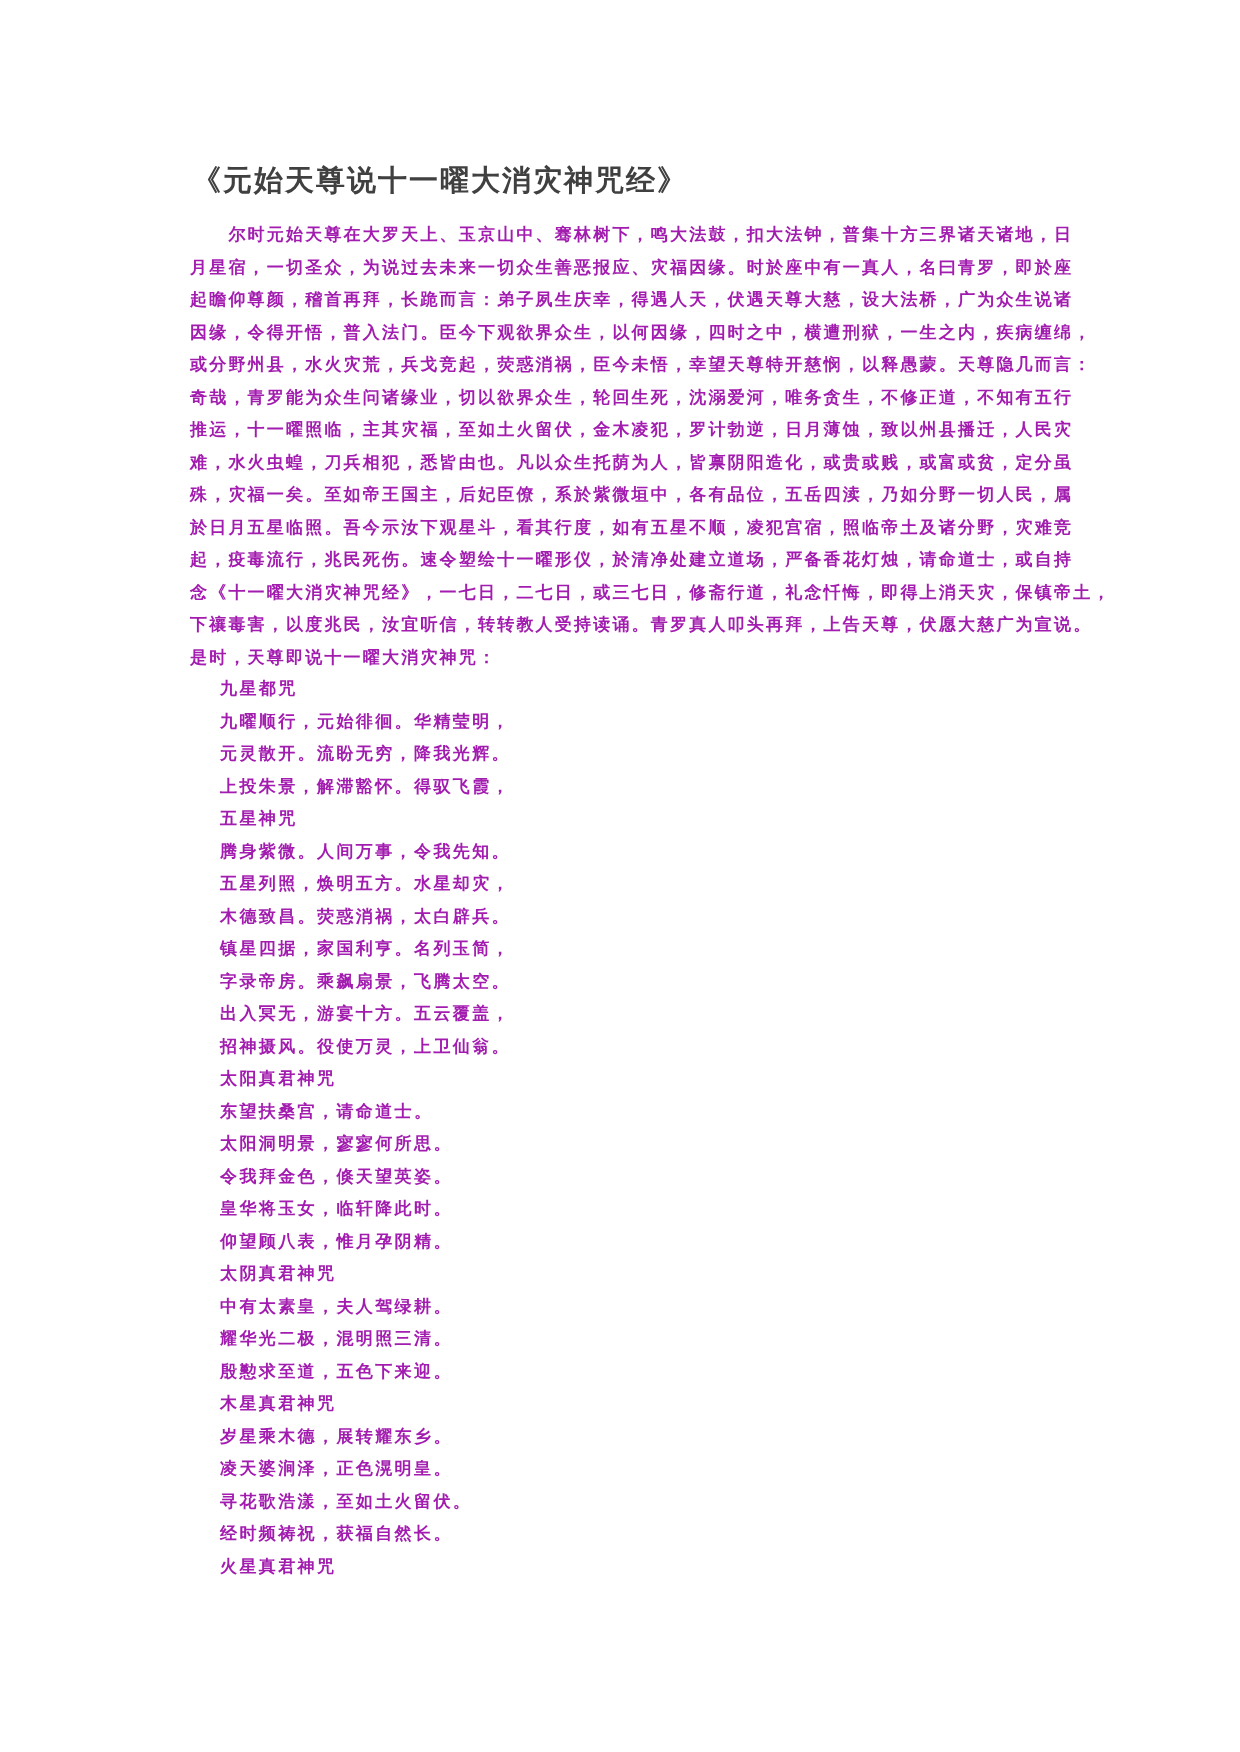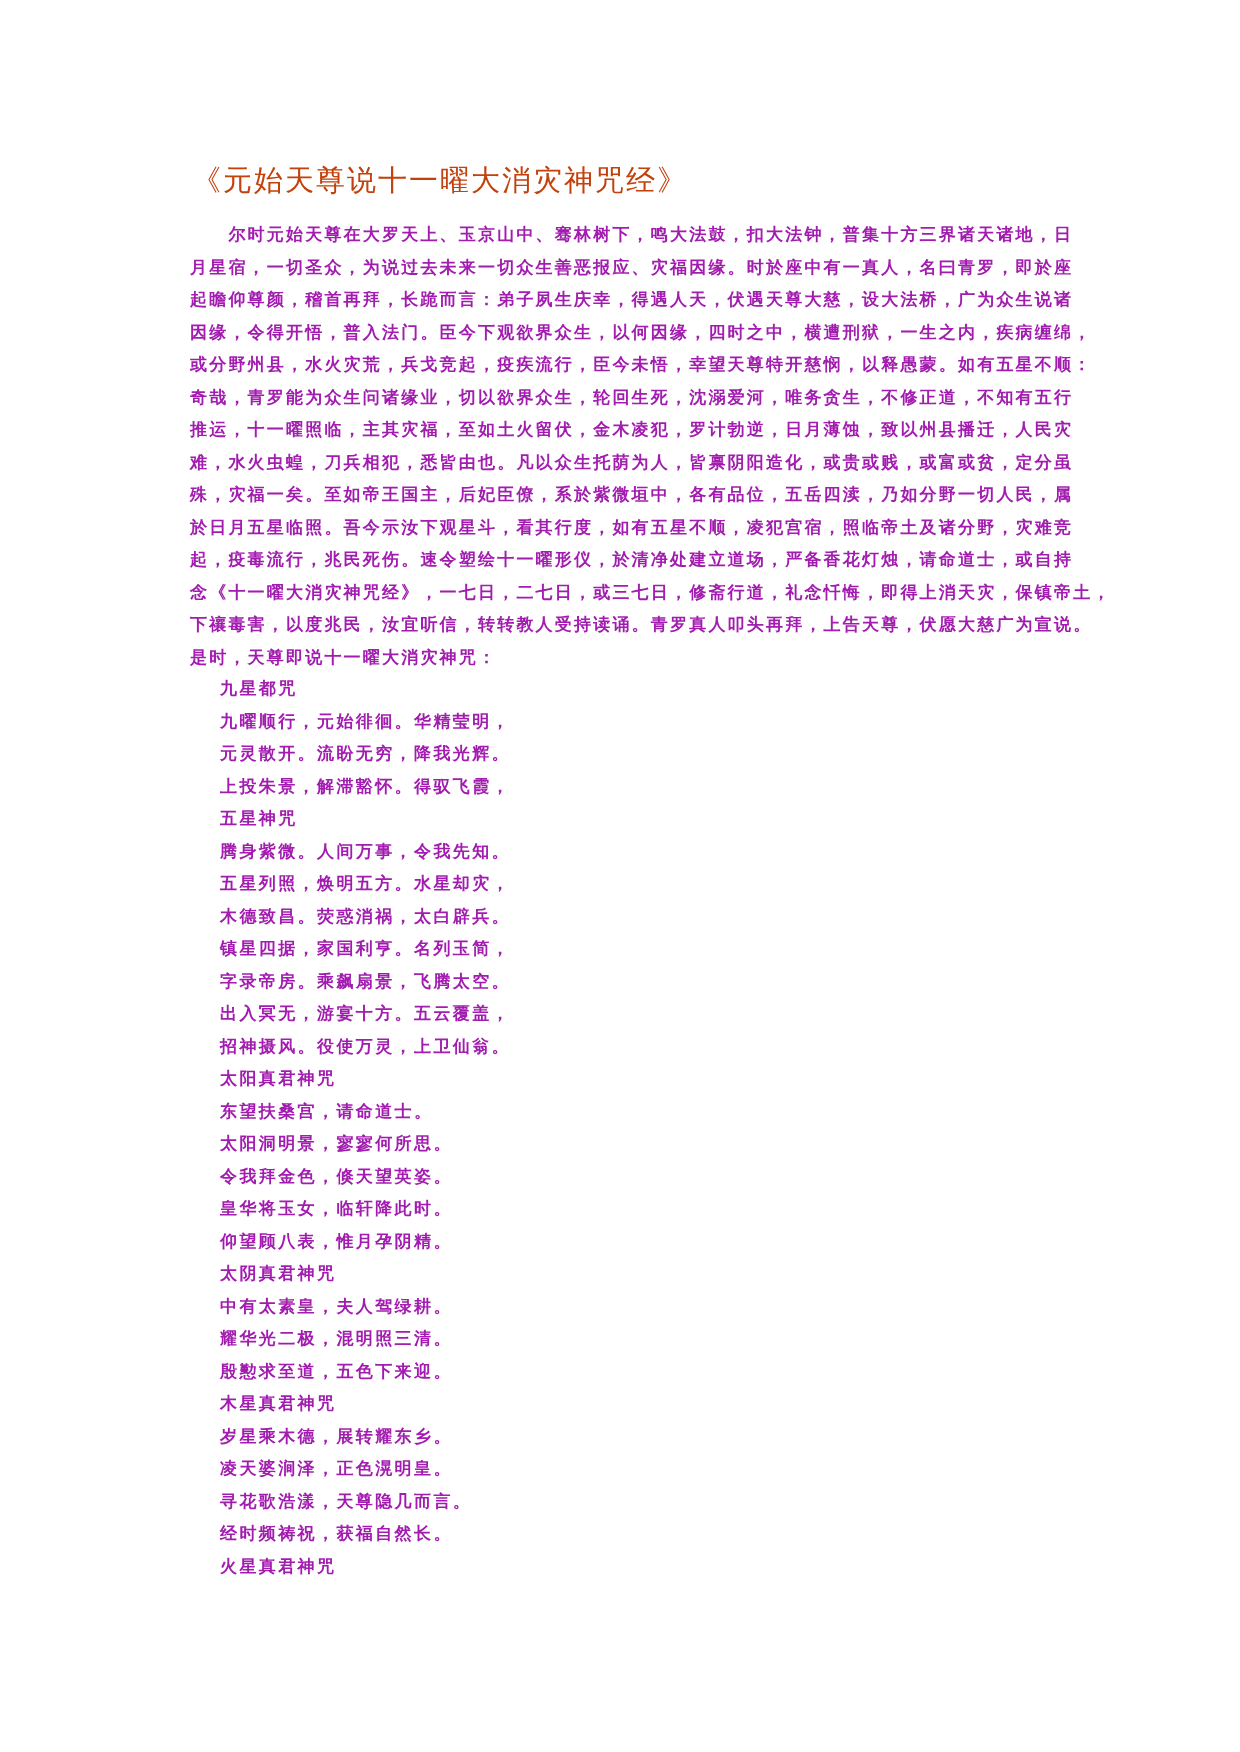--- a/index.html
+++ b/index.html
@@ -22,25 +22,25 @@
       width: 1240px;
       height: 1752px;
       background: #ffffff;
     }
     .title {
       position: absolute;
       left: 192px;
       top: 160px;
       margin: 0;
       font-size: 29px;
-      font-weight: normal;
+      font-weight: bold;
       letter-spacing: 2px;
       line-height: 40px;
       white-space: nowrap;
-      color: #c2410c;
+      color: #404040;
     }
     .body-block {
       position: absolute;
       left: 190px;
       top: 218px;
       width: 870px;
     }
     .line {
       height: 32.5px;
       line-height: 32.5px;
@@ -69,21 +69,21 @@
 
 <div class="page">
 
   <h1 class="title">《元始天尊说十一曜大消灾神咒经》</h1>
 
   <div class="body-block">
     <div class="line justify">　　尔时元始天尊在大罗天上、玉京山中、骞林树下，鸣大法鼓，扣大法钟，普集十方三界诸天诸地，日</div>
     <div class="line justify">月星宿，一切圣众，为说过去未来一切众生善恶报应、灾福因缘。时於座中有一真人，名曰青罗，即於座</div>
     <div class="line justify">起瞻仰尊颜，稽首再拜，长跪而言：弟子夙生庆幸，得遇人天，伏遇天尊大慈，设大法桥，广为众生说诸</div>
     <div class="line justify">因缘，令得开悟，普入法门。臣今下观欲界众生，以何因缘，四时之中，横遭刑狱，一生之内，疾病缠绵，</div>
-    <div class="line justify">或分野州县，水火灾荒，兵戈竞起，疫疾流行，臣今未悟，幸望天尊特开慈悯，以释愚蒙。如有五星不顺：</div>
+    <div class="line justify">或分野州县，水火灾荒，兵戈竞起，荧惑消祸，臣今未悟，幸望天尊特开慈悯，以释愚蒙。天尊隐几而言：</div>
     <div class="line justify">奇哉，青罗能为众生问诸缘业，切以欲界众生，轮回生死，沈溺爱河，唯务贪生，不修正道，不知有五行</div>
     <div class="line justify">推运，十一曜照临，主其灾福，至如土火留伏，金木凌犯，罗计勃逆，日月薄蚀，致以州县播迁，人民灾</div>
     <div class="line justify">难，水火虫蝗，刀兵相犯，悉皆由也。凡以众生托荫为人，皆禀阴阳造化，或贵或贱，或富或贫，定分虽</div>
     <div class="line justify">殊，灾福一矣。至如帝王国主，后妃臣僚，系於紫微垣中，各有品位，五岳四渎，乃如分野一切人民，属</div>
     <div class="line justify">於日月五星临照。吾今示汝下观星斗，看其行度，如有五星不顺，凌犯宫宿，照临帝土及诸分野，灾难竞</div>
     <div class="line justify">起，疫毒流行，兆民死伤。速令塑绘十一曜形仪，於清净处建立道场，严备香花灯烛，请命道士，或自持</div>
     <div class="line justify">念《十一曜大消灾神咒经》，一七日，二七日，或三七日，修斋行道，礼念忏悔，即得上消天灾，保镇帝土，</div>
     <div class="line justify">下禳毒害，以度兆民，汝宜听信，转转教人受持读诵。青罗真人叩头再拜，上告天尊，伏愿大慈广为宣说。</div>
     <div class="line">是时，天尊即说十一曜大消灾神咒：</div>
   </div>
@@ -111,19 +111,19 @@
 
     <div class="line">仰望顾八表，惟月孕阴精。</div>
     <div class="line">太阴真君神咒</div>
     <div class="line">中有太素皇，夫人驾绿耕。</div>
     <div class="line">耀华光二极，混明照三清。</div>
     <div class="line">殷懃求至道，五色下来迎。</div>
 
     <div class="line">木星真君神咒</div>
     <div class="line">岁星乘木德，展转耀东乡。</div>
     <div class="line">凌天婆涧泽，正色滉明皇。</div>
-    <div class="line">寻花歌浩漾，天尊隐几而言。</div>
+    <div class="line">寻花歌浩漾，至如土火留伏。</div>
     <div class="line">经时频祷祝，获福自然长。</div>
 
     <div class="line">火星真君神咒</div>
   </div>
 
 </div>
 
 </body></html>

